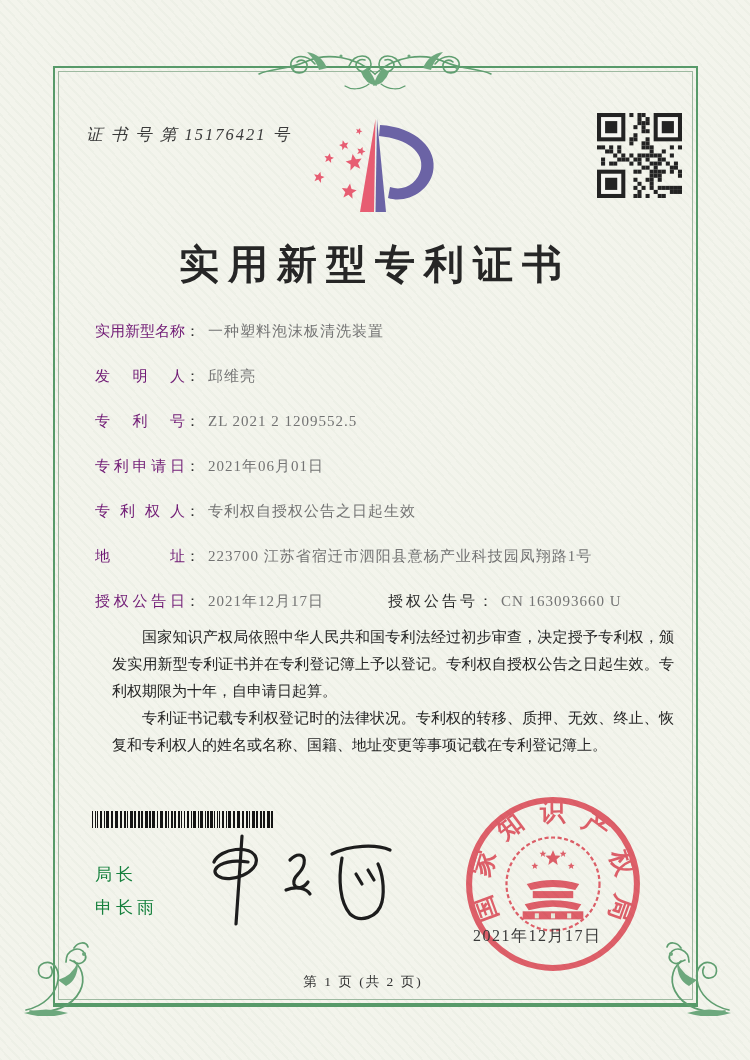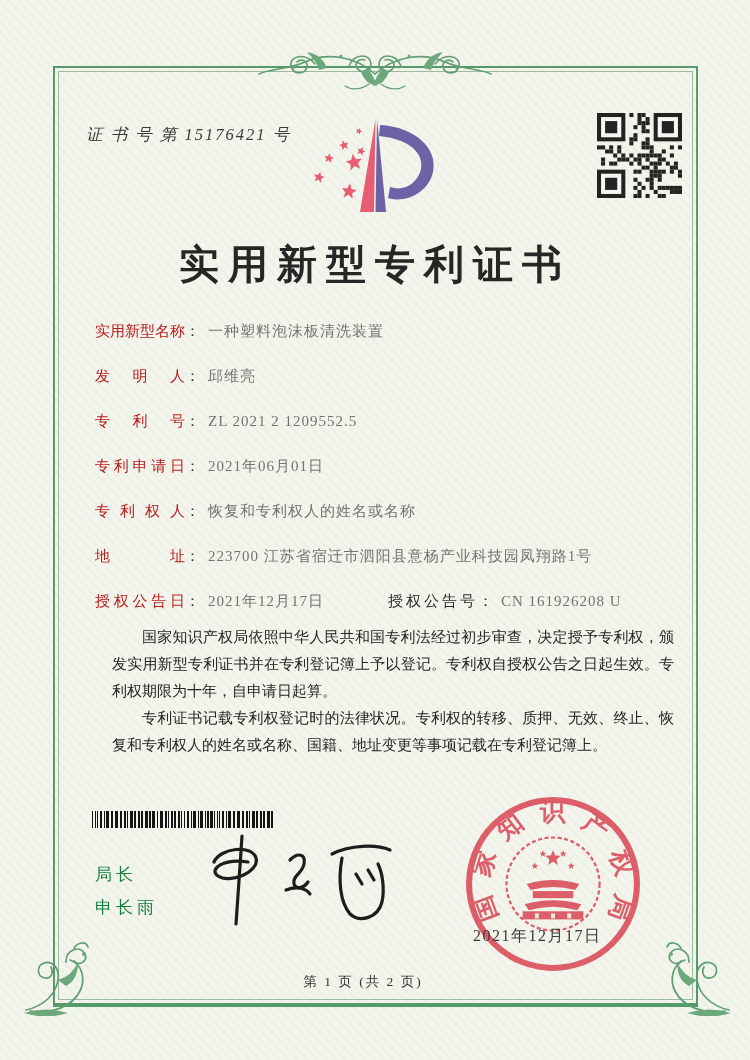--- a/index.html
+++ b/index.html
@@ -18,21 +18,21 @@
   }
   .frame::before{
     content:"";position:absolute;inset:3px;
     border:1px solid #9db9a0;
   }
   .cert-number{left:86px;top:124px;font-size:16.5px;letter-spacing:2px;color:#3a3a3a;font-style:italic;}
   .title{left:0;top:229px;width:750px;text-align:center;font-size:40px;font-weight:600;
          letter-spacing:9px;color:#262626;margin-top:8px;}
   .fields{left:95px;top:323px;width:565px;font-size:15px;}
   .frow{display:flex;align-items:baseline;margin-bottom:28px;line-height:17px;}
-  .flabel{display:inline-block;width:90px;text-align:justify;text-align-last:justify;color:#b91c1c;}
+  .flabel{display:inline-block;width:90px;text-align:justify;text-align-last:justify;color:#701a75;}
   .fcolon{margin-right:8px;color:#2e2e2e;}
   .fvalue{letter-spacing:1px;color:#737373;}
   .frow-split{display:flex;}
   .fright{margin-left:64px;display:flex;align-items:flex-end;}
   .fright .flabel2{letter-spacing:3px;}
   .paras{left:112px;top:624px;width:562px;font-size:15px;line-height:27px;
          text-align:justify;color:#252525;}
   .paras p{margin:0;text-indent:2em;}
   .barcode{left:92px;top:811px;width:184px;height:17px;}
   .director{left:95px;top:858px;font-size:17px;line-height:33px;letter-spacing:4px;color:#15803d;}
@@ -242,35 +242,35 @@
     <span class="fvalue">ZL 2021 2 1209552.5</span>
   </div>
   <div class="frow">
     <span class="flabel">专利申请日</span>
       <span class="fcolon">：</span>
     <span class="fvalue">2021年06月01日</span>
   </div>
   <div class="frow">
     <span class="flabel">专利权人</span>
       <span class="fcolon">：</span>
-    <span class="fvalue">恢复和专利权人的姓名或名称</span>
+    <span class="fvalue">专利权自授权公告之日起生效</span>
   </div>
   <div class="frow">
     <span class="flabel">地址</span>
       <span class="fcolon">：</span>
     <span class="fvalue">223700 江苏省宿迁市泗阳县意杨产业科技园凤翔路1号</span>
   </div>
   <div class="frow frow-split">
     <span class="flabel">授权公告日</span>
       <span class="fcolon">：</span>
     <span class="fvalue">2021年12月17日</span>
     <span class="fright">
       <span class="flabel2">授权公告号</span>
         <span class="fcolon">：</span>
-      <span class="fvalue">CN 161926208 U</span>
+      <span class="fvalue">CN 163093660 U</span>
     </span>
   </div>
 </div>
 
 <div class="abs paras">
   <p>国家知识产权局依照中华人民共和国专利法经过初步审查，决定授予专利权，颁发实用新型专利证书并在专利登记簿上予以登记。专利权自授权公告之日起生效。专利权期限为十年，自申请日起算。</p>
   <p>专利证书记载专利权登记时的法律状况。专利权的转移、质押、无效、终止、恢复和专利权人的姓名或名称、国籍、地址变更等事项记载在专利登记簿上。</p>
 </div>
 
 <svg class="abs barcode" id="bc" width="184" height="17" viewBox="0 0 184 17">

